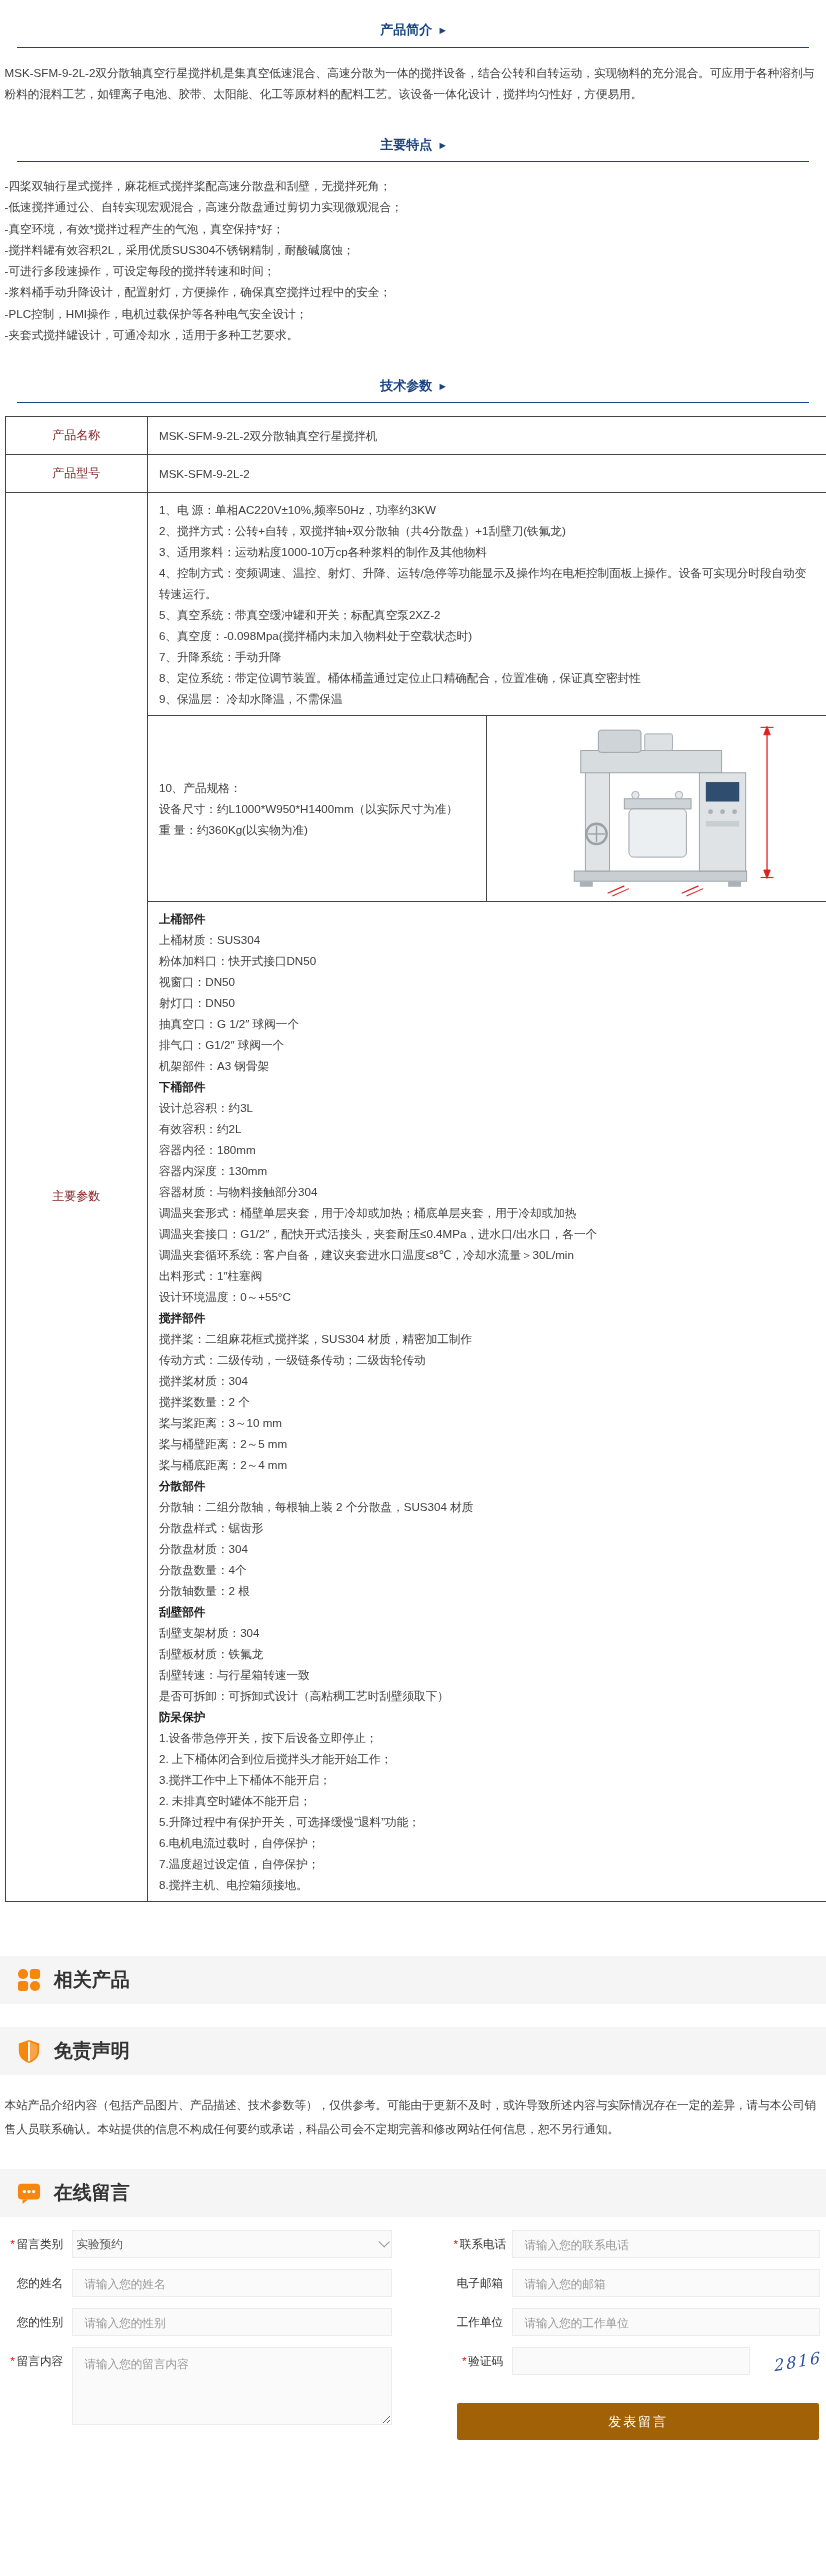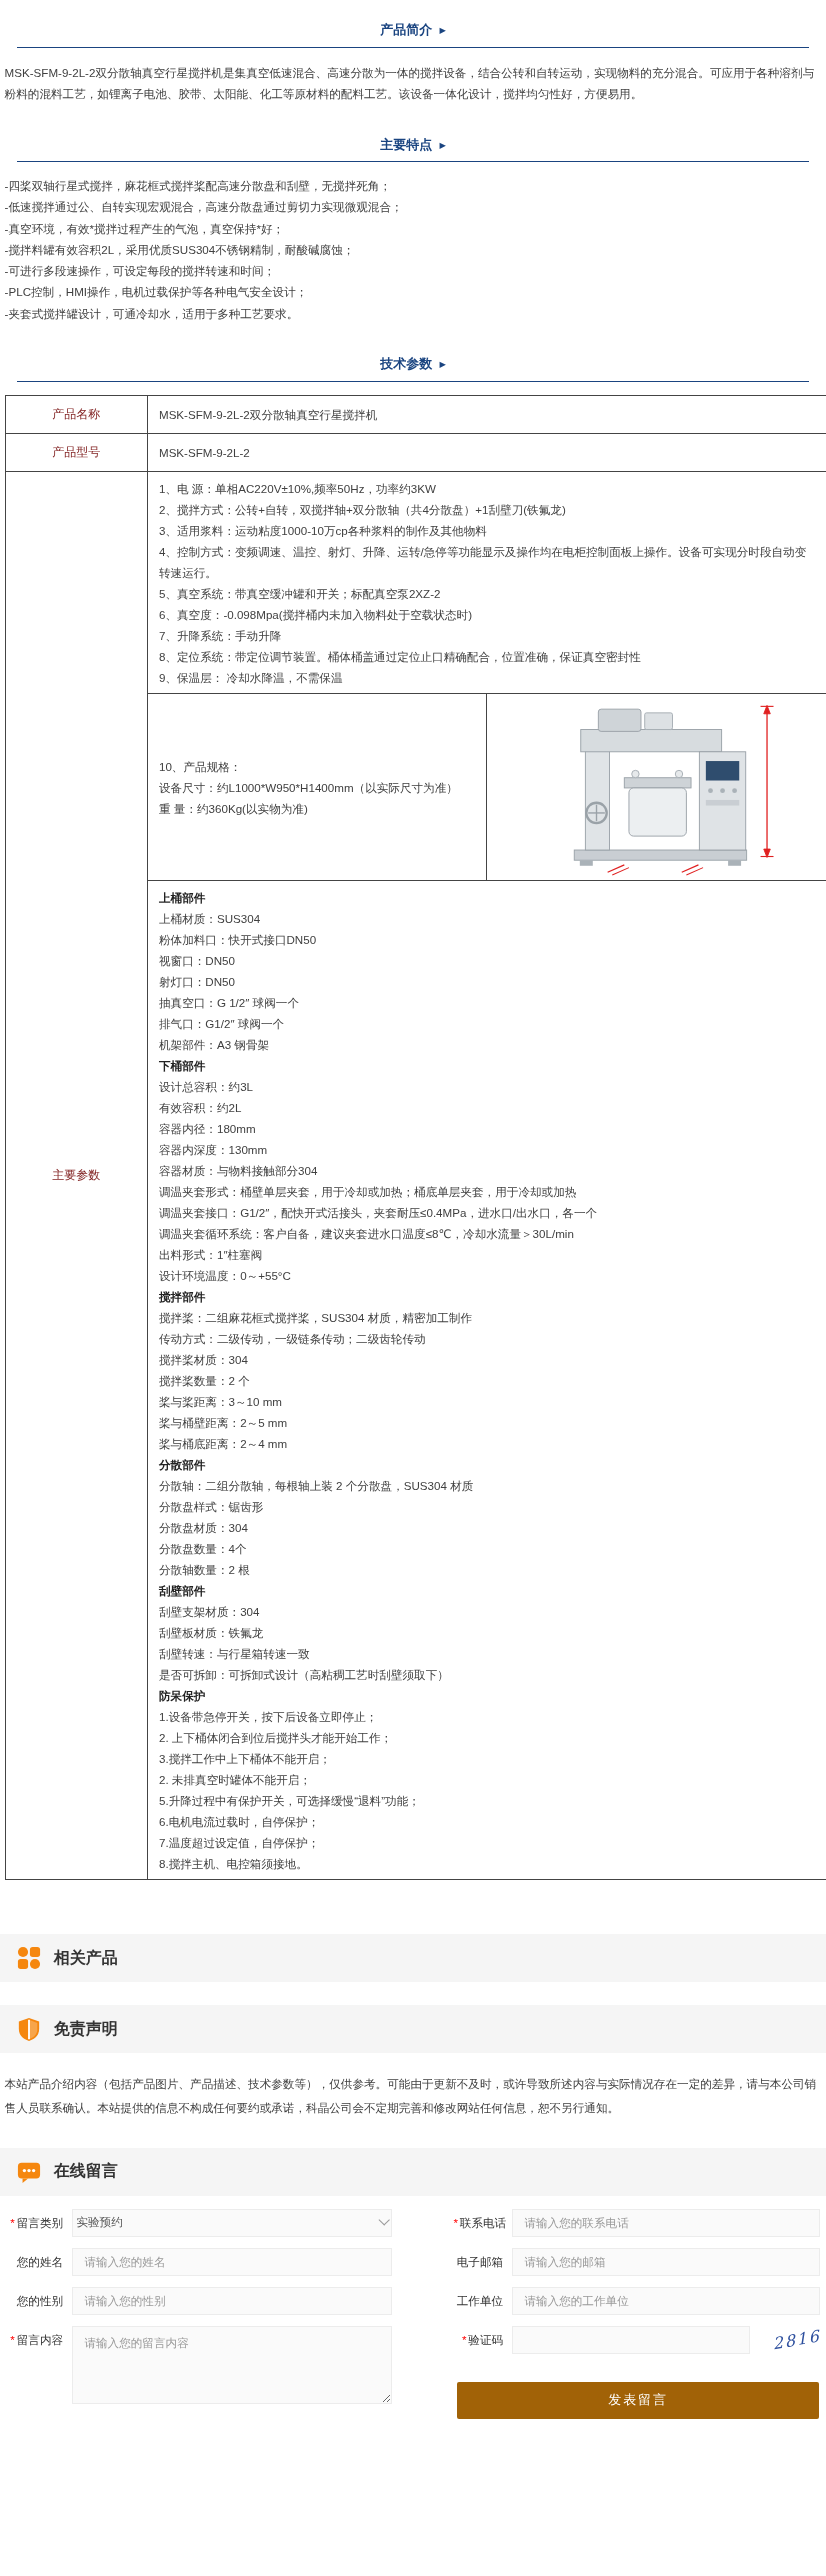--- a/index.html
+++ b/index.html
@@ -39,21 +39,21 @@
   td.figure-cell{width:369px;padding:1.9px;}
   .cell-line{line-height:21px;}
   .spec-head{font-weight:bold;color:#222;}
   .machine-svg{display:block;margin:0 auto;}
   
   .band{
     height:48px;background:#f5f5f5;
     display:flex;align-items:center;gap:13px;
     padding-left:16.7px;
   }
-  .band-title{font-size:16px;font-weight:bold;color:#333;}
+  .band-title{font-size:19px;font-weight:bold;color:#333;}
   .band-icon{width:24px;height:24px;flex:0 0 24px;}
   .mt-58{margin-top:54px;}
   .mt-25{margin-top:23px;}
   .mt-30{margin-top:28px;}
   .disclaimer-p{margin:18.5px 4.6px 0;line-height:24px;}
   
   .form{
     margin:13px 0 0 7.4px;
     display:grid;
     grid-template-columns:65px 320px 61px 59px 308px;
@@ -116,20 +116,21 @@
     <h3 class="sec-head">
       <span>主要特点</span>
       <span class="tri">▶</span>
     </h3>
     <div class="feature-list" id="features-list">
         <div class="feature-line">-四桨双轴行星式搅拌，麻花框式搅拌桨配高速分散盘和刮壁，无搅拌死角；</div>
         <div class="feature-line">-低速搅拌通过公、自转实现宏观混合，高速分散盘通过剪切力实现微观混合；</div>
         <div class="feature-line">-真空环境，有效*搅拌过程产生的气泡，真空保持*好；</div>
         <div class="feature-line">-搅拌料罐有效容积2L，采用优质SUS304不锈钢精制，耐酸碱腐蚀；</div>
         <div class="feature-line">-可进行多段速操作，可设定每段的搅拌转速和时间；</div>
+        <div class="feature-line">-浆料桶手动升降设计，配置射灯，方便操作，确保真空搅拌过程中的安全；</div>
         <div class="feature-line">-PLC控制，HMI操作，电机过载保护等各种电气安全设计；</div>
         <div class="feature-line">-夹套式搅拌罐设计，可通冷却水，适用于多种工艺要求。</div>
       </div>
 
     <h3 class="sec-head">
       <span>技术参数</span>
       <span class="tri">▶</span>
     </h3>
 
     <table class="spec-table">

